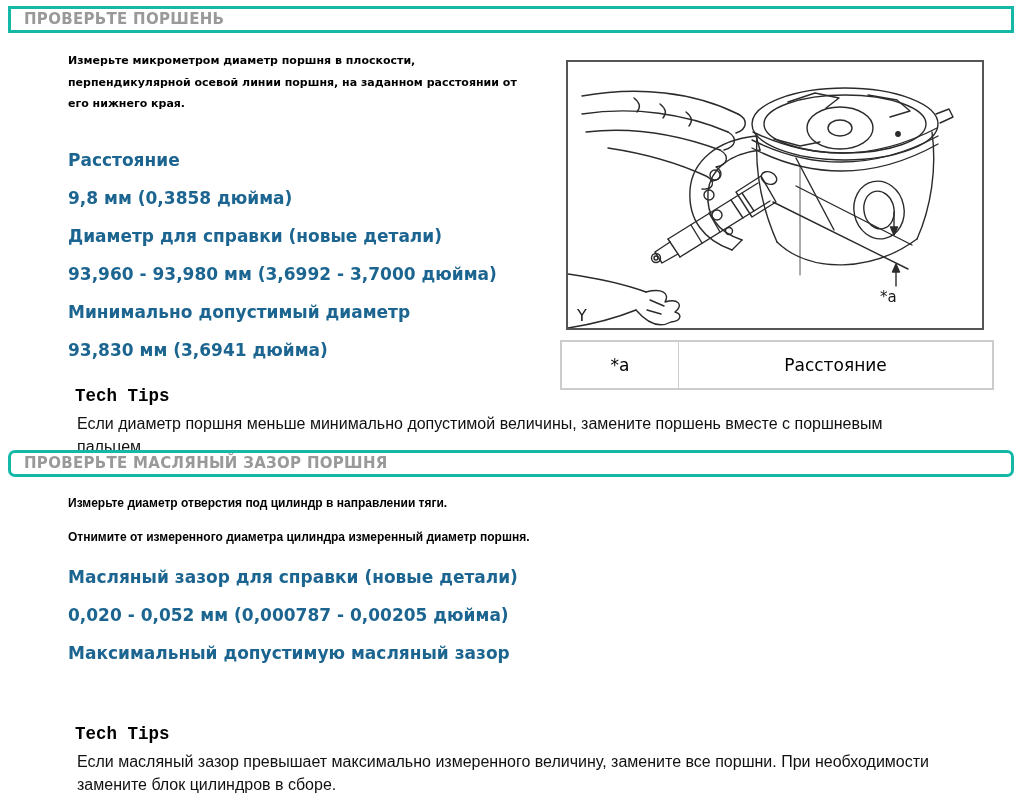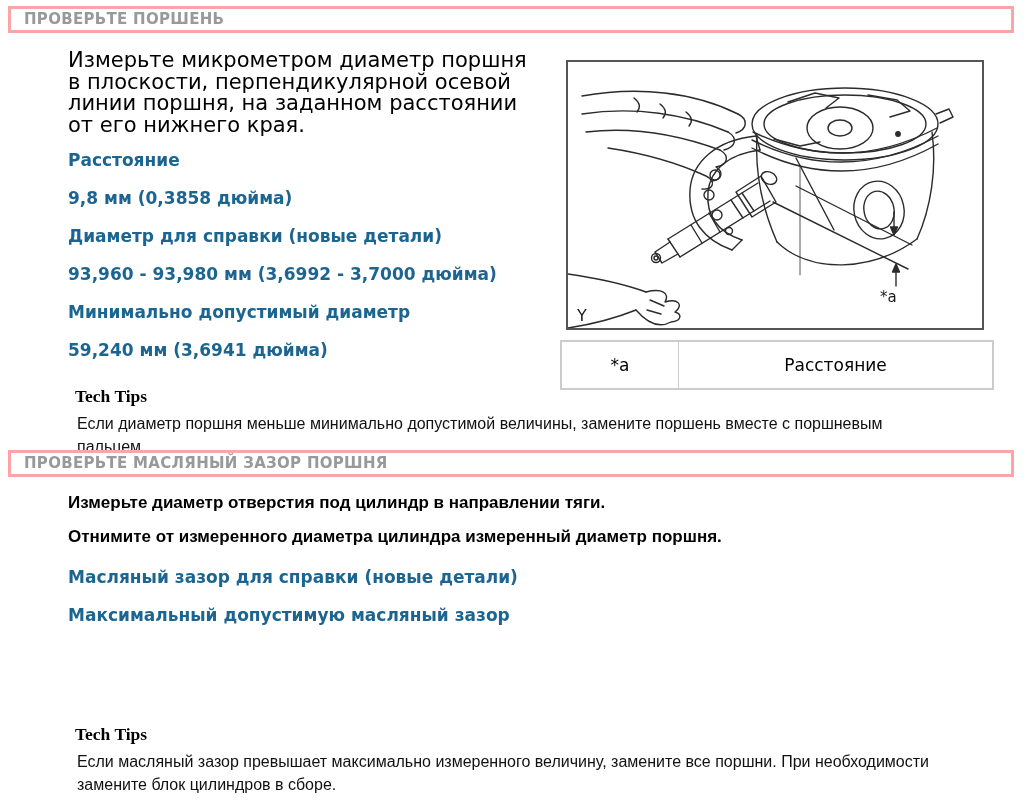--- a/index.html
+++ b/index.html
@@ -1,43 +1,43 @@
 <!DOCTYPE html>
 <html lang="ru"><head>
 <meta charset="utf-8">
 <style>
   html,body{margin:0;padding:0;background:#fff;}
   #page{position:relative;width:1024px;height:810px;background:#fff;overflow:hidden;
         font-family:"DejaVu Sans",sans-serif;color:#000;}
 
   
-  .hdr{position:absolute;left:8px;width:987px;height:21px;border:3px solid #fca5a5;
+  .hdr{position:absolute;left:8px;width:987px;height:21px;border:3px solid #14b8a6;
        background:#fff;color:#999;font-weight:bold;font-size:15px;line-height:21px;
        padding-left:13px;letter-spacing:.3px;white-space:nowrap;}
   #hdr1{top:6px;}
-  #hdr2{top:450px;}
+  #hdr2{top:450px;border-radius:7px;}
 
   
-  .intro{position:absolute;left:68px;top:50px;width:470px;font-weight:normal;
-         font-size:21px;line-height:21.5px;}
+  .intro{position:absolute;left:68px;top:50px;width:470px;font-weight:bold;
+         font-size:11px;line-height:21.5px;}
 
   
   .specs{position:absolute;left:68px;color:#1c6590;font-weight:bold;
          font-size:17px;line-height:38px;white-space:nowrap;}
   #specs1{top:141px;}
   #specs2{top:558px;}
   #specs2 .spec-line:nth-child(4){padding-left:6px;}
 
   
   .steps{position:absolute;left:68px;top:492px;font-family:"Liberation Sans",sans-serif;
-         font-weight:bold;font-size:17px;}
+         font-weight:bold;font-size:12px;}
   .steps .step-line{line-height:22px;margin-bottom:12px;white-space:nowrap;}
 
   
-  .tech-title{position:absolute;left:75px;font-family:Liberation Serif, serif;
+  .tech-title{position:absolute;left:75px;font-family:Liberation Mono, monospace;
               font-weight:bold;font-size:17.5px;}
   #tt1{top:386px;}
   #tt2{top:724px;}
   .tip{position:absolute;left:77px;width:870px;font-family:"Liberation Sans",sans-serif;
        font-size:16px;line-height:22.5px;color:#111;}
   #tip1{top:413px;}
   #tip2{top:751px;}
 
   
   .figure{position:absolute;left:566px;top:60px;width:414px;height:266px;
@@ -59,21 +59,21 @@
   <div class="hdr" id="hdr1">ПРОВЕРЬТЕ ПОРШЕНЬ</div>
 
   <div class="intro">Измерьте микрометром диаметр поршня в плоскости, перпендикулярной осевой линии поршня, на заданном расстоянии от его нижнего края.</div>
 
   <div class="specs" id="specs1">
     <div class="spec-line">Расстояние</div>
     <div class="spec-line">9,8 мм (0,3858 дюйма)</div>
     <div class="spec-line">Диаметр для справки (новые детали)</div>
     <div class="spec-line">93,960 - 93,980 мм (3,6992 - 3,7000 дюйма)</div>
     <div class="spec-line">Минимально допустимый диаметр</div>
-    <div class="spec-line">59,240 мм (3,6941 дюйма)</div>
+    <div class="spec-line">93,830 мм (3,6941 дюйма)</div>
   </div>
 
   <div class="tech-title" id="tt1">Tech Tips</div>
   <div class="tip" id="tip1">Если диаметр поршня меньше минимально допустимой величины, замените поршень вместе с поршневым пальцем.</div>
 
   <div class="figure">
     <svg viewBox="0 0 414 266">
       <g stroke="#2b2b2b" fill="none" stroke-width="1.4" stroke-linecap="round" stroke-linejoin="round">
 
         <g>
@@ -160,19 +160,20 @@
 
   <div class="hdr" id="hdr2">ПРОВЕРЬТЕ МАСЛЯНЫЙ ЗАЗОР ПОРШНЯ</div>
 
   <div class="steps">
     <div class="step-line">Измерьте диаметр отверстия под цилиндр в направлении тяги.</div>
     <div class="step-line">Отнимите от измеренного диаметра цилиндра измеренный диаметр поршня.</div>
   </div>
 
   <div class="specs" id="specs2">
     <div class="spec-line">Масляный зазор для справки (новые детали)</div>
+    <div class="spec-line">0,020 - 0,052 мм (0,000787 - 0,00205 дюйма)</div>
     <div class="spec-line">Максимальный допустимую масляный зазор</div>
   </div>
 
   <div class="tech-title" id="tt2">Tech Tips</div>
   <div class="tip" id="tip2">Если масляный зазор превышает максимально измеренного величину, замените все поршни. При необходимости замените блок цилиндров в сборе.</div>
 
 </div>
 
 </body></html>

